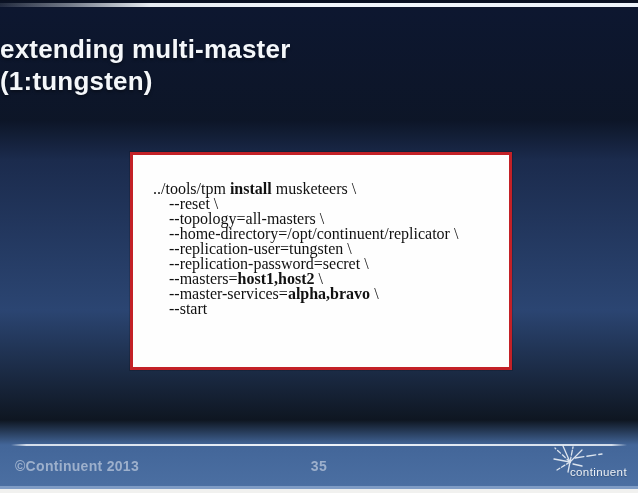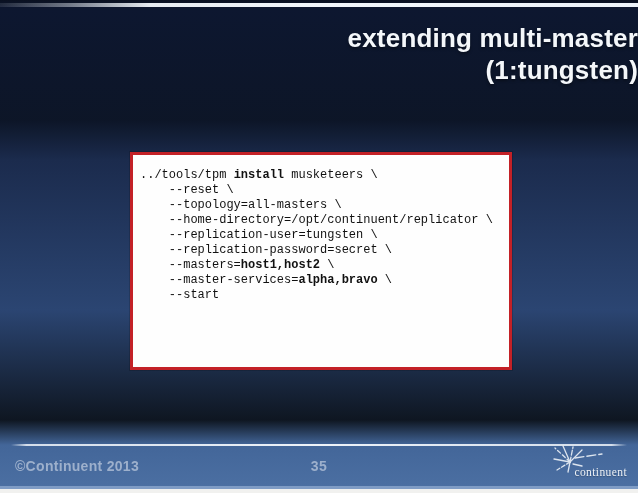--- a/index.html
+++ b/index.html
@@ -23,43 +23,43 @@
   .top-line {
     position: absolute; top: 3px; left: 0; width: 100%; height: 4px;
     background: linear-gradient(90deg,
       rgba(240,246,252,0.10) 0px,
       rgba(240,246,252,0.45) 70px,
       rgba(242,247,252,0.95) 150px,
       #f2f7fc 320px,
       #edf3fa 100%);
   }
   .title {
-    position: absolute; top: 22px; left: 0; right: 0;
-    text-align: right;
+    position: absolute; top: 33px; left: 0; right: 0;
+    text-align: left;
     color: #f4f7fa;
     font-size: 26px;
     line-height: 32px;
     font-weight: bold;
     letter-spacing: 0.2px;
     text-shadow: 0 2px 3px rgba(0,0,0,0.35);
   }
   .code-box {
     position: absolute;
     left: 130px; top: 152px;
     width: 382px; height: 218px;
     box-sizing: border-box;
     background: #fefefe;
     border: 3px solid var(--accent-red, #c32127);
     box-shadow: 0 0 0 1px rgba(0,0,0,0.15);
   }
   .code {
-    margin: 3px;
+    margin: 16px;
     padding: 10px 4px 0 4px;
-    font-family: Liberation Mono, monospace;
-    font-size: 12px;
+    font-family: Liberation Serif, serif;
+    font-size: 16px;
     line-height: 15px;
     color: #111;
     white-space: pre;
   }
   .code b, .code .b { font-weight: bold; }
   .footer-divider {
     position: absolute; top: 444px; left: 11px; width: 616px; height: 2px;
     background: linear-gradient(90deg,
       rgba(238,243,249,0) 0%,
       rgba(238,243,249,0.85) 2.5%,
@@ -73,21 +73,21 @@
     color: #9db0cc; letter-spacing: 0.3px;
   }
   .page-number {
     position: absolute; left: 0; right: 0; top: 458px;
     text-align: center;
     font-size: 14px; font-weight: bold;
     color: #9db0cc; letter-spacing: 0.5px;
   }
   .logo {
     position: absolute; right: 4px; top: 444px;
-    width: 92px; height: 42px; font-family: Liberation Serif, serif;
+    width: 92px; height: 42px;
   }
   .logo svg { position: absolute; left: 0; top: 0; }
   .logo-text {
     position: absolute; right: 7px; top: 22px;
     color: #eef2f7;
     font-size: 11.5px;
     letter-spacing: 0.4px;
     text-shadow: 0 1px 1px rgba(0,0,0,0.25);
   }
   

